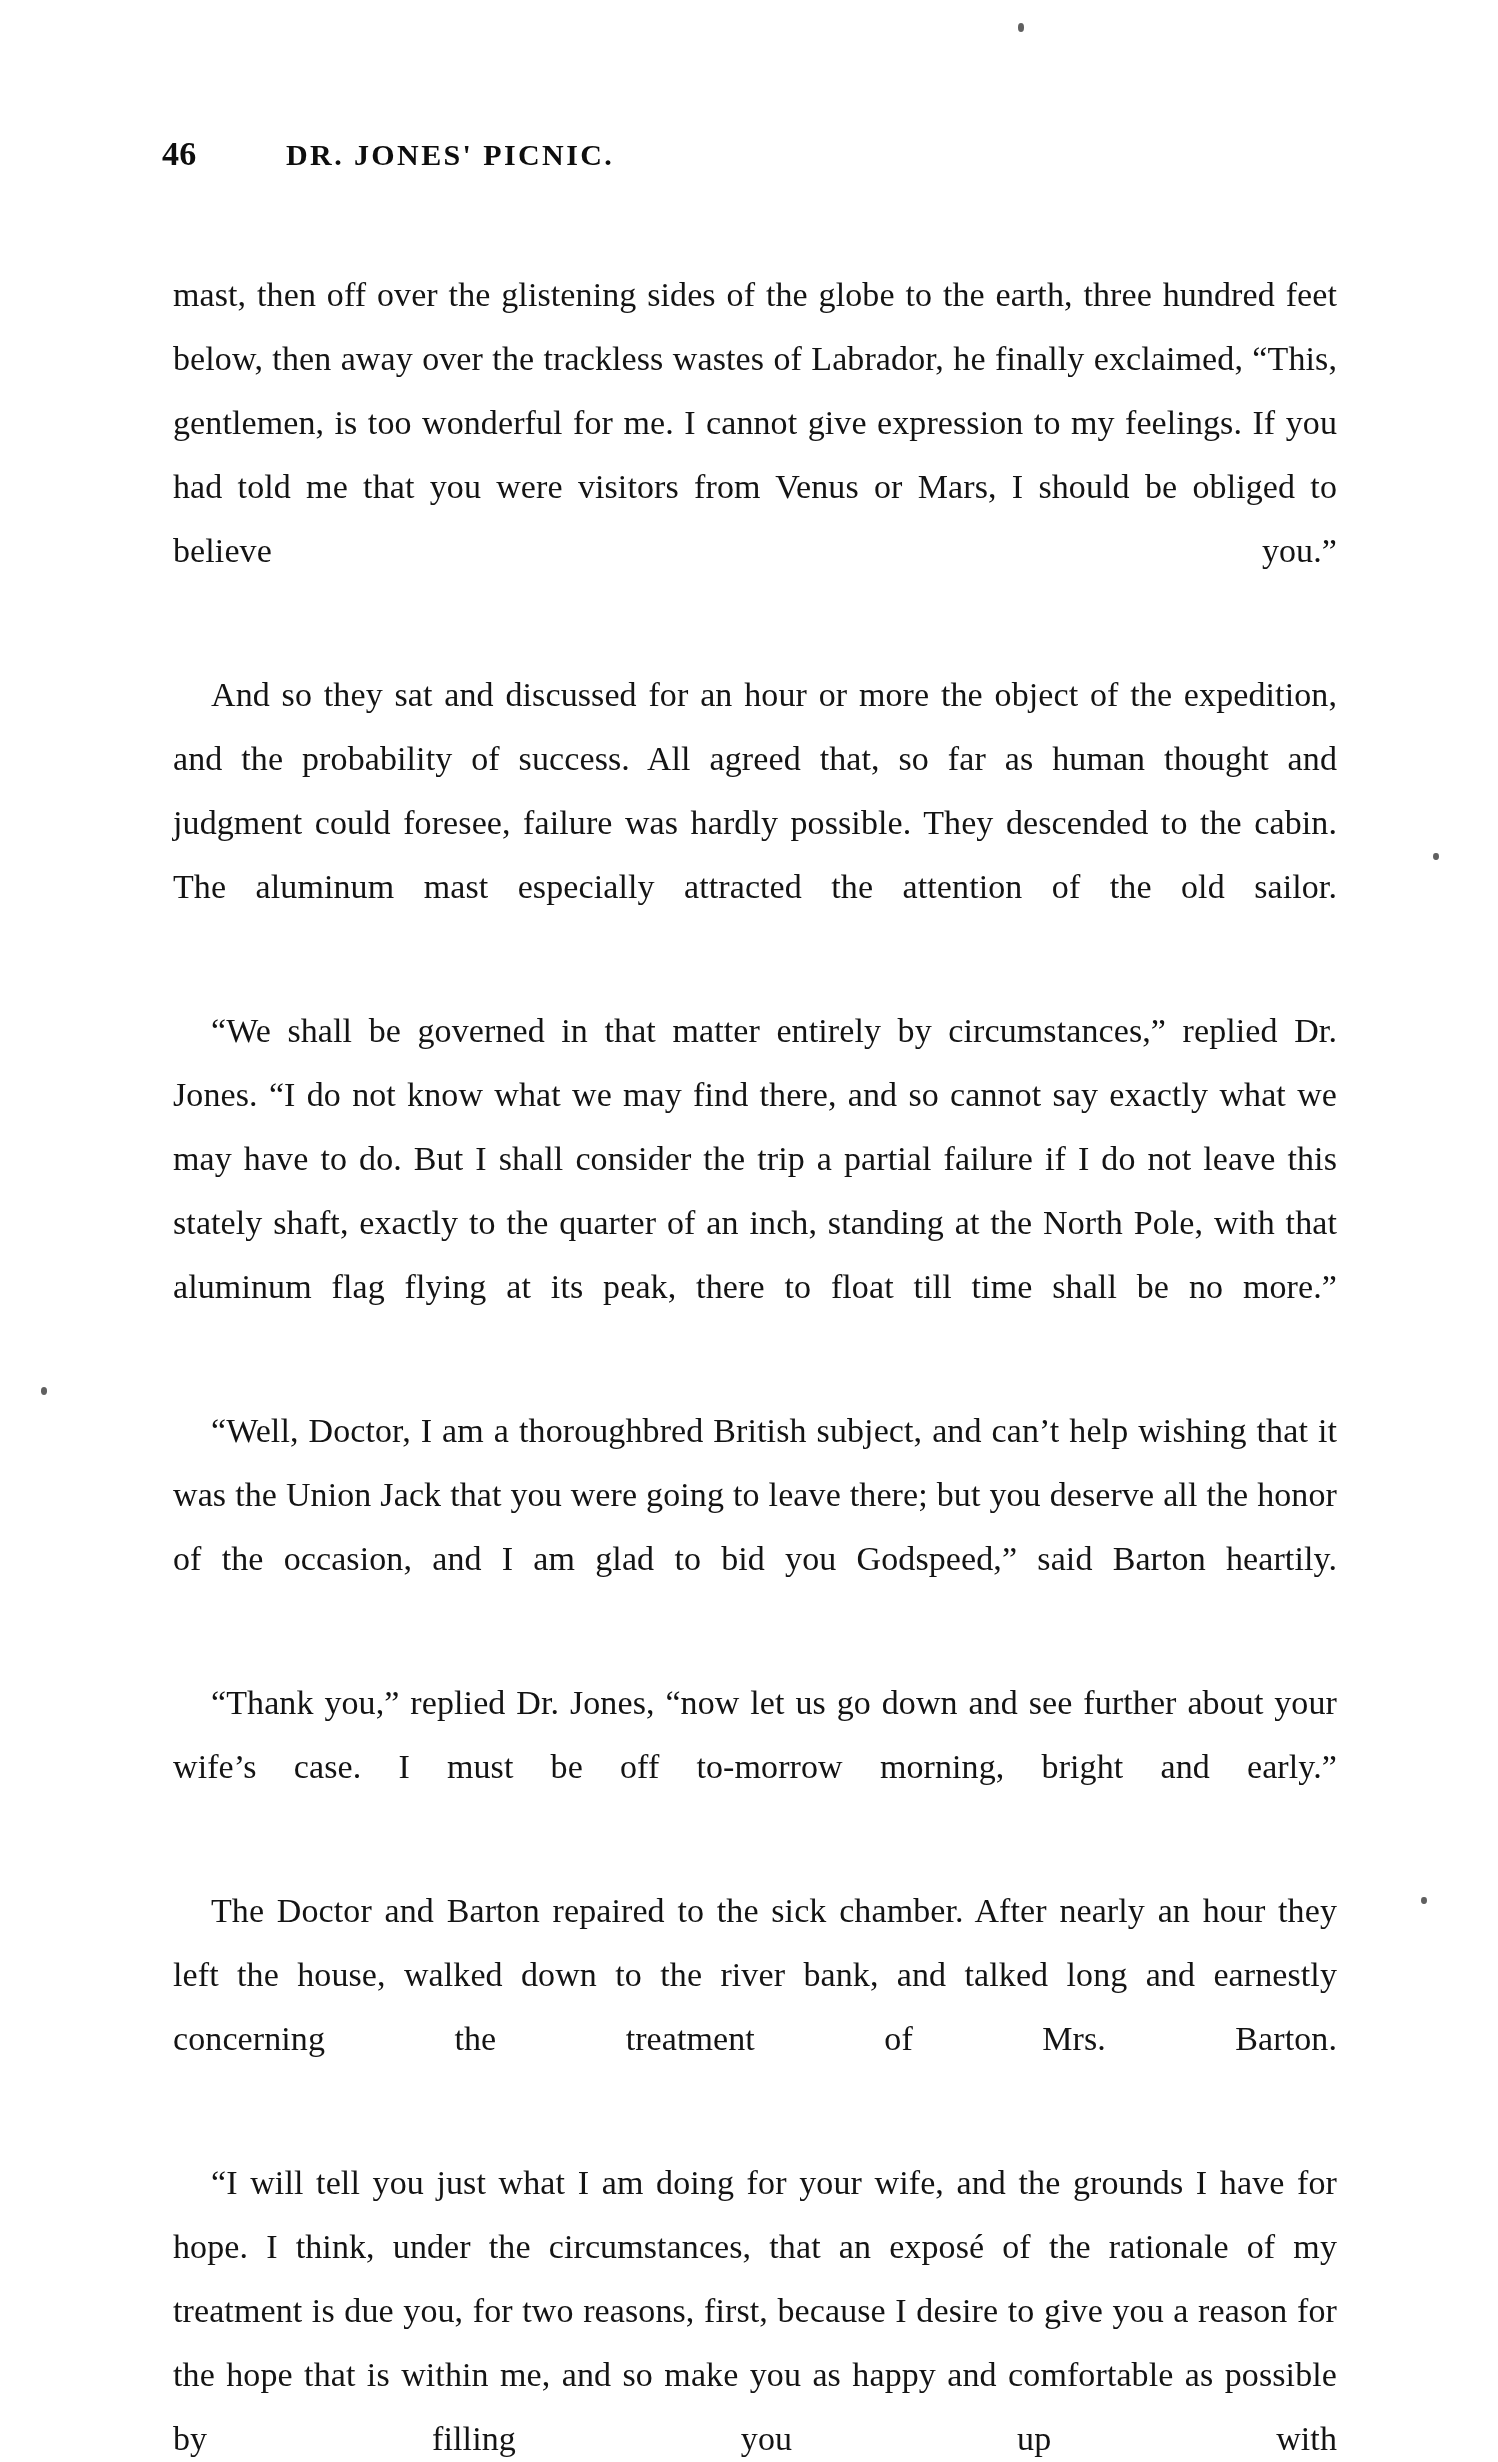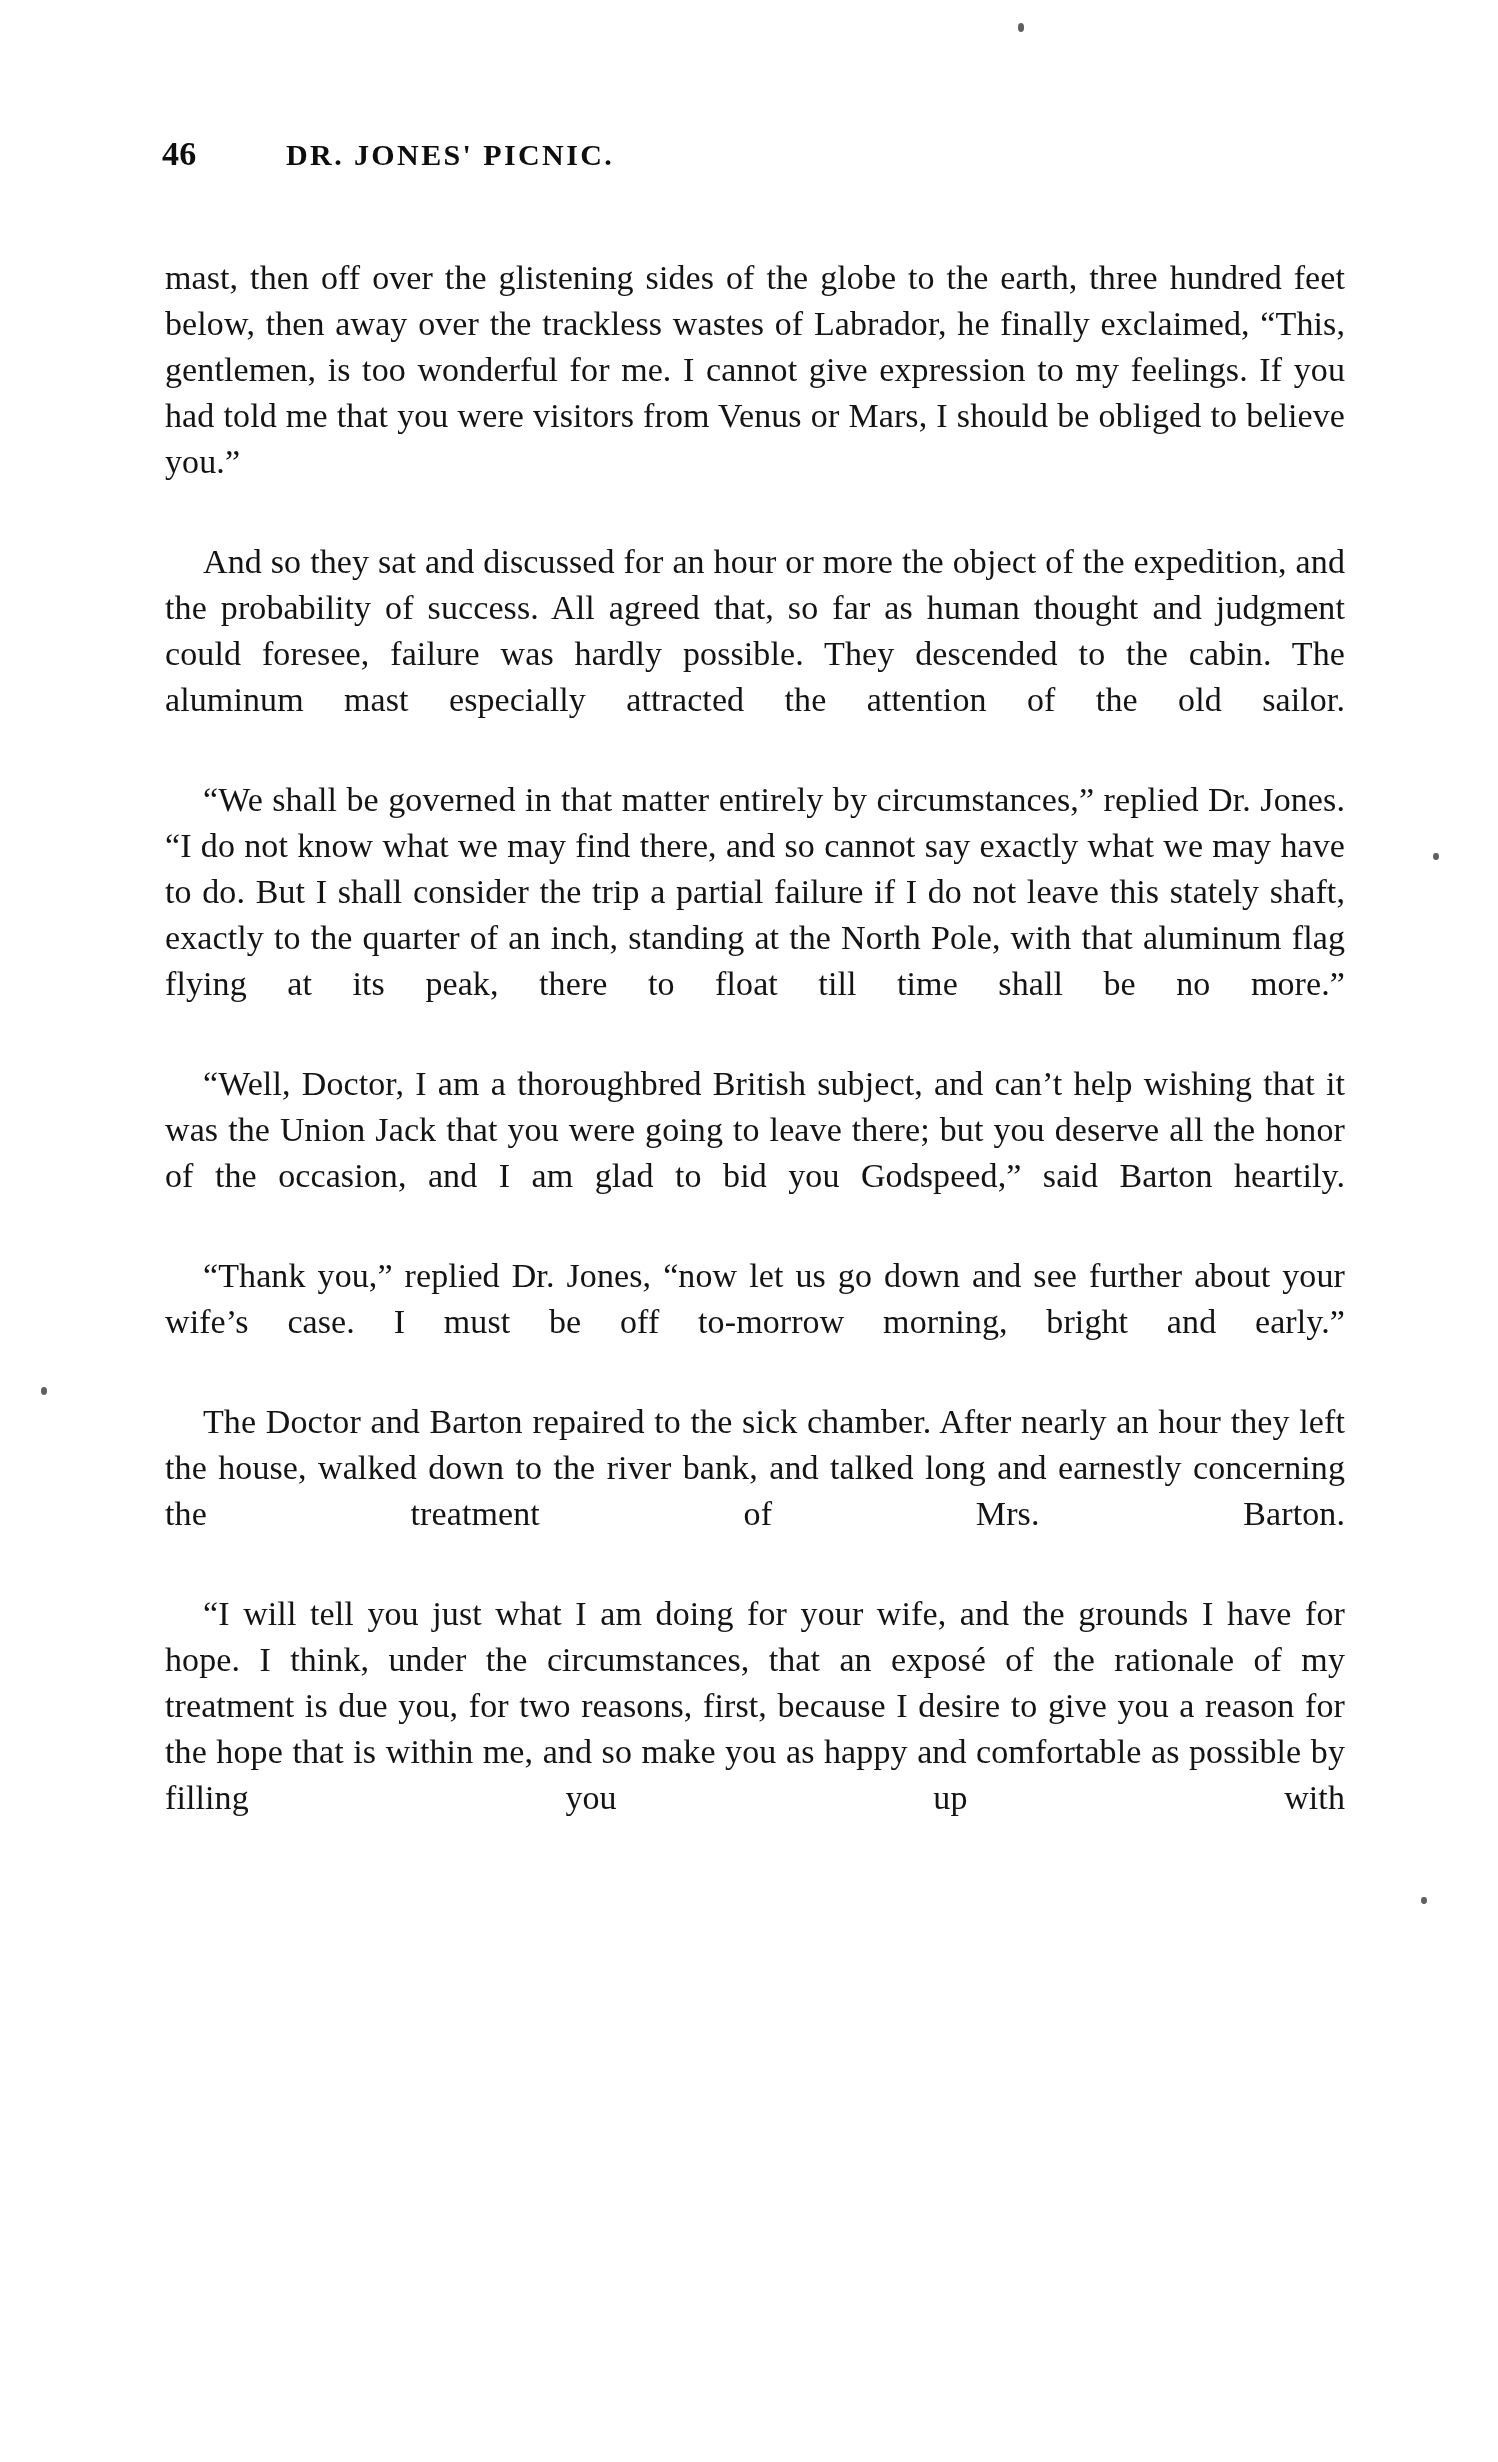--- a/index.html
+++ b/index.html
@@ -47,23 +47,23 @@
     white-space: nowrap;
     text-align: center;
   }
   .body-text {
     position: absolute;
     top: 247px;
     left: 157px;
     width: 1196px;
   }
   p.para {
-    margin: 8px;
+    margin: 16px;
     font-size: 34px;
-    line-height: 46px;
+    line-height: 64px;
     text-align: justify;
     text-justify: inter-word;
     letter-spacing: 0.1px;
     word-spacing: 0.3px;
     text-indent: 0;
     hyphens: manual;
   }
   p.indent {
     text-indent: 38px;
   }

